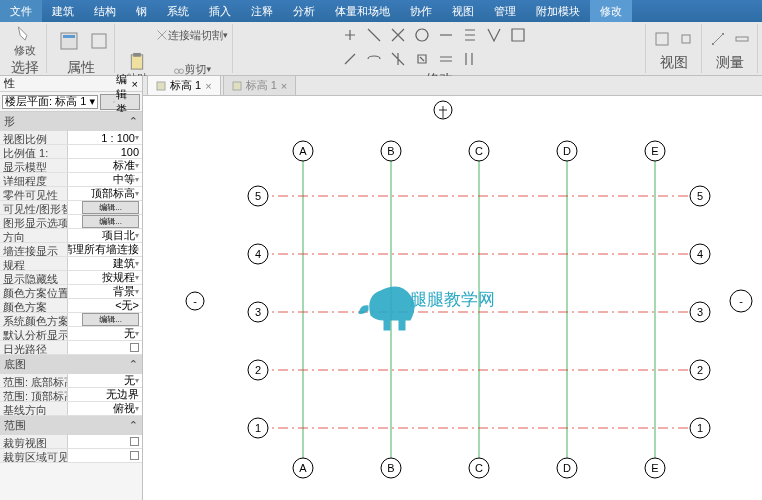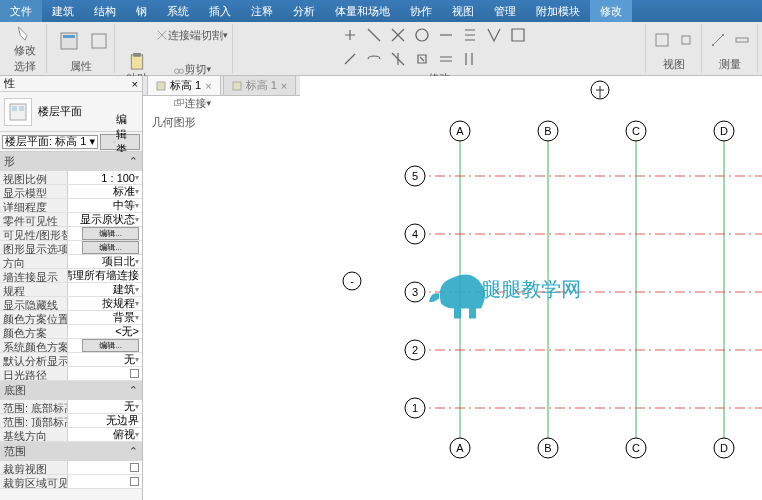--- a/index.html
+++ b/index.html
@@ -4,21 +4,21 @@
 <style>
 *{margin:0;padding:0;box-sizing:border-box;font-family:"Microsoft YaHei",Arial,sans-serif;font-size:11px}
 body{width:762px;height:500px;background:#fff;overflow:hidden;position:relative}
 .menubar{height:22px;background:linear-gradient(#3a7ab8,#2e6da4);display:flex;color:#fff;align-items:stretch}
 .menubar .tab{padding:4px 10px;cursor:pointer}
 .menubar .tab.active{background:#5a9bd4}
 .menubar .tab.file{background:#4a8bc2}
 .ribbon{height:54px;background:#e8e8e8;border-bottom:1px solid #c0c0c0;display:flex;align-items:center;padding:2px 4px;gap:1px}
 .ribbon-group{display:flex;flex-direction:column;align-items:center;padding:0 4px;border-right:1px solid #d0d0d0;height:100%}
 .ribbon-group .tools{display:flex;gap:2px;flex:1;align-items:center}
-.ribbon-group .label{font-size:11px;color:#555;padding:1px 0}
+.ribbon-group .label{font-size:14px;color:#555;padding:1px 0}
 .rbtn{width:22px;height:22px;display:flex;align-items:center;justify-content:center;color:#555}
 .rbtn-lg{width:34px;height:34px;display:flex;flex-direction:column;align-items:center;justify-content:center;color:#555;font-size:9px}
 .rbtn svg,.rbtn-lg svg{width:16px;height:16px}
 .rbtn-lg svg{width:20px;height:20px}
 .content{display:flex;height:424px}
 .props-panel{width:143px;background:#f5f5f5;border-right:1px solid #c0c0c0;display:flex;flex-direction:column}
 .props-header{height:16px;display:flex;align-items:center;justify-content:space-between;padding:0 4px;border-bottom:1px solid #d0d0d0;font-size:10px}
 .props-header .close{cursor:pointer}
 .props-type{height:40px;display:flex;align-items:center;gap:6px;padding:4px;border-bottom:1px solid #d0d0d0}
 .type-icon{width:28px;height:28px;background:#fff;border:1px solid #ccc;display:flex;align-items:center;justify-content:center}
@@ -26,30 +26,30 @@
 .props-selector .sel{flex:1;height:14px;background:#fff;border:1px solid #999;font-size:9px;padding:4px 2px;display:flex;align-items:center;justify-content:space-between}
 .props-selector .editbtn{width:40px;height:16px;background:#e0e0e0;border:1px solid #999;font-size:8px;display:flex;align-items:center;gap:1px;padding:0 12px}
 .props-grid{flex:1;overflow-y:auto;font-size:9px}
 .cat-row{background:#d8d8d8;padding:2px 4px;font-size:9px;color:#444;display:flex;justify-content:space-between;align-items:center}
 .prop-row{display:flex;border-bottom:1px solid #e0e0e0;height:14px}
 .prop-row .pname{width:68px;padding:1px 3px;background:#f0f0f0;border-right:1px solid #d0d0d0;color:#444;overflow:hidden;white-space:nowrap}
 .prop-row .pval{flex:1;padding:1px 3px;background:#fff;overflow:hidden;white-space:nowrap;display:flex;align-items:center;justify-content:flex-end}
 .prop-row .pval .chk{width:9px;height:9px;border:1px solid #888}
 .prop-row .pval .btn{font-size:8px;background:#e0e0e0;border:1px solid #999;padding:0 16px}
 .prop-row .pval .dd{font-size:8px;color:#888}
-.doc-area{flex:1;display:flex;}
+.doc-area{flex:1;display:flex;flex-direction:column}
 .doc-tabs{height:20px;background:#e8e8e8;display:flex;align-items:end;padding:0 4px;gap:2px;border-bottom:1px solid #c0c0c0}
 .doc-tab{padding:2px 8px;background:#f8f8f8;border:1px solid #c0c0c0;border-bottom:none;font-size:10px;display:flex;align-items:center;gap:4px}
 .doc-tab .tx{cursor:pointer;color:#888}
 .doc-tab.inactive{background:#e0e0e0;color:#888}
 .canvas{flex:1;background:#fff;position:relative;overflow:hidden}
 .grid-svg{position:absolute;top:0;left:0}
 .watermark{position:absolute;left:50%;top:50%;transform:translate(-50%,-50%);text-align:center;pointer-events:none}
 .watermark .logo{font-size:36px;font-weight:900;color:#2aa8c4;letter-spacing:1px;font-family:Arial,sans-serif}
-.watermark .sub{font-size:20px;color:#2aa8c4;margin-top:2px}
+.watermark .sub{font-size:17px;color:#2aa8c4;margin-top:2px}
 .elephant{position:absolute;left:-60px;top:-20px;width:80px;height:80px}
 .crop-circle{fill:#fff;stroke:#000;stroke-width:1}
 .grid-bubble{fill:#fff;stroke:#000;stroke-width:1}
 .grid-text{font-size:11px;text-anchor:middle;dominant-baseline:central}
 .gline-v{stroke:#1a9e3e;stroke-width:0.8}
 .gline-h{stroke:#d9322b;stroke-width:0.8;stroke-dasharray:10 4 2 4}
 </style>
 </head>
 <body>
 
@@ -230,30 +230,20 @@
     <div class="label">测量</div>
   </div>
 </div>
 
 <div class="content">
   <div class="props-panel">
     <div class="props-header">
       <span>性</span>
       <span class="close">×</span>
     </div>
-    <div class="props-type">
-      <div class="type-icon">
-          <svg width="20" height="20" viewBox="0 0 20 20">
-            <rect x="2" y="2" width="16" height="16" fill="#f0f0f0" stroke="#aaa"></rect>
-            <rect x="4" y="4" width="5" height="5" fill="#c0d8e8"></rect>
-            <rect x="11" y="4" width="5" height="5" fill="#c0d8e8"></rect>
-          </svg>
-        </div>
-      <span>楼层平面</span>
-    </div>
     <div class="props-selector">
       <div class="sel">
           <span>楼层平面: 标高 1</span>
           <span>▾</span>
         </div>
       <div class="editbtn">
           <svg width="8" height="8" viewBox="0 0 8 8">
             <rect width="8" height="8" fill="#ccc"></rect>
           </svg>
           <span>编辑类型</span>
@@ -265,37 +255,43 @@
           <span>⌃</span>
         </div>
         <div class="prop-row">
           <div class="pname">视图比例</div>
           <div class="pval">
             <span>1 : 100</span>
             <span class="dd">▾</span>
           </div>
         </div>
         <div class="prop-row">
+          <div class="pname">比例值 1:</div>
+          <div class="pval">
+            <span>100</span>
+          </div>
+        </div>
+        <div class="prop-row">
           <div class="pname">显示模型</div>
           <div class="pval">
             <span>标准</span>
             <span class="dd">▾</span>
           </div>
         </div>
         <div class="prop-row">
           <div class="pname">详细程度</div>
           <div class="pval">
             <span>中等</span>
             <span class="dd">▾</span>
           </div>
         </div>
         <div class="prop-row">
           <div class="pname">零件可见性</div>
           <div class="pval">
-            <span>显示原状态</span>
+            <span>顶部标高</span>
             <span class="dd">▾</span>
           </div>
         </div>
         <div class="prop-row">
           <div class="pname">可见性/图形替换</div>
           <div class="pval">
             <span></span>
             <span class="btn">编辑...</span>
           </div>
         </div>

